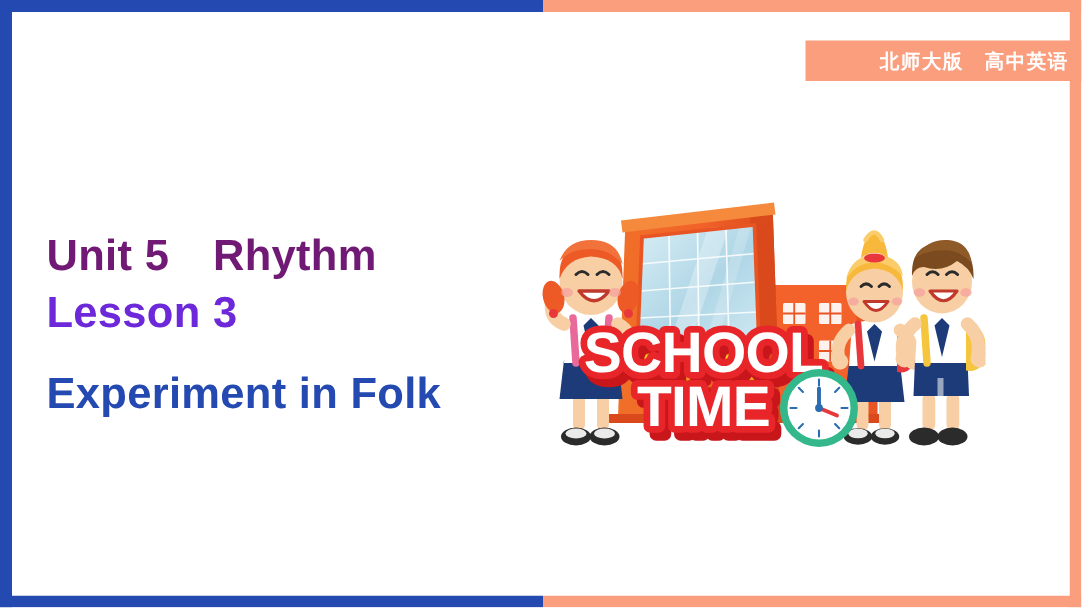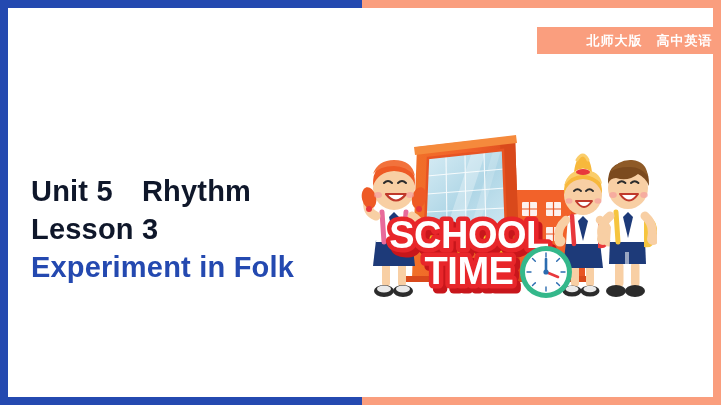--- a/index.html
+++ b/index.html
@@ -96,23 +96,23 @@
   <div class="frame-seg frame-bot-right" style="background: rgb(250, 158, 126);"></div>
   <div class="frame-seg frame-left" style="background: rgb(36, 73, 176);"></div>
   <div class="frame-seg frame-right" style="background: rgb(250, 158, 126);"></div>
   <div class="frame-inset"></div>
 
   <div id="banner" style="background: rgb(250, 158, 126); color: rgb(255, 255, 255); padding-left: 24px;">
     <span>北师大版　高中英语</span>
   </div>
 
   <div id="title-block">
-    <div class="title-line" style="color: #0f172a; margin-top: 20px;">Unit 5　Rhythm</div>
-    <div class="title-line" style="color: #0f172a;">Lesson 3</div>
-    <div class="title-line" style="color: rgb(36, 73, 176);">Experiment in Folk</div>
+    <div class="title-line" style="color: #701a75;">Unit 5　Rhythm</div>
+    <div class="title-line" style="color: #6d28d9;">Lesson 3</div>
+    <div class="title-line" style="color: rgb(36, 73, 176); margin-top: 16px;">Experiment in Folk</div>
   </div>
 
   <div id="illustration">
     <svg viewBox="0 0 297 210" xmlns="http://www.w3.org/2000/svg">
       <defs>
         <linearGradient id="glassGrad" x1="0" y1="0" x2="1" y2="1">
           <stop offset="0%" stop-color="#D8EDF5"></stop>
           <stop offset="55%" stop-color="#AFD6E6"></stop>
           <stop offset="100%" stop-color="#CFE8F2"></stop>
         </linearGradient>

